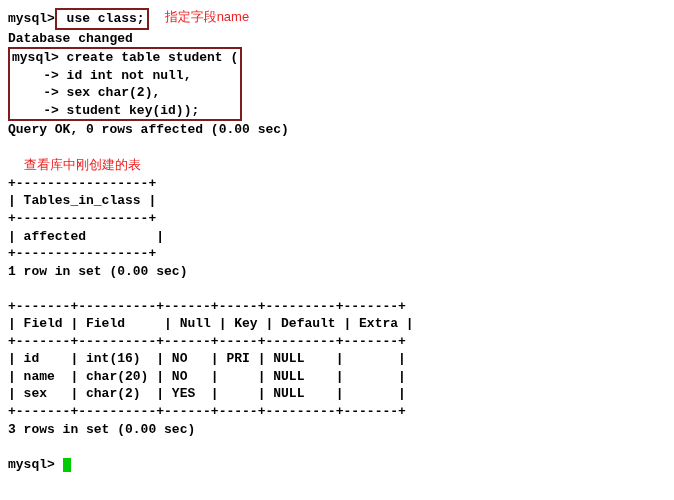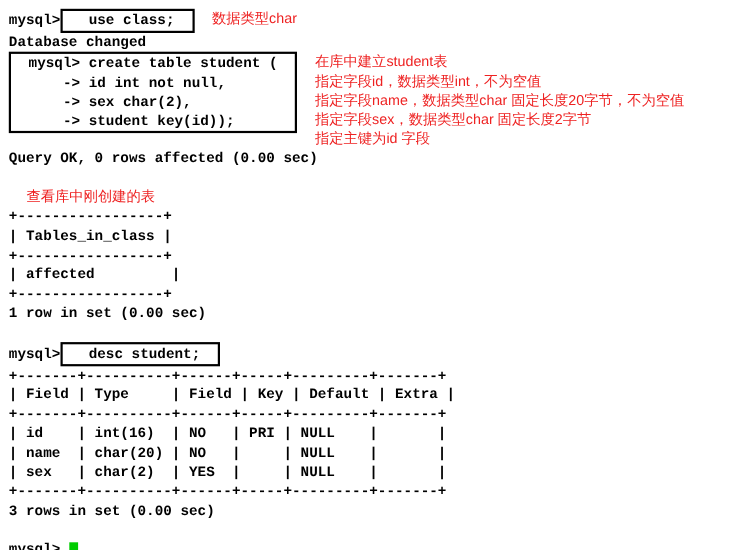--- a/index.html
+++ b/index.html
@@ -9,22 +9,22 @@
       margin: 0;
       padding: 8px;
       width: 674px;
       box-sizing: border-box;
       color: #000;
       position: relative;
       line-height: 1.35;
     }
     .line { white-space: pre; font-weight: bold; }
     .redbox {
-      border: 2px solid #000000;
-      padding: 0 16px;
+      border: 2px solid #7f1d1d;
+      padding: 0 2px;
       display: inline-block;
     }
     .annot {
       color: #e22;
       font-family: "SimSun", "Microsoft YaHei", sans-serif;
       font-size: 13px;
       white-space: pre;
     }
     .row { display: flex; align-items: flex-start; }
     .left { flex: 0 0 auto; }
@@ -38,62 +38,52 @@
       vertical-align: text-bottom;
     }
   </style>
 </head>
 <body>
 
 <div class="row">
   <div class="left">
     <span class="line">mysql&gt;</span><span class="redbox"><span class="line"> use class;</span></span>
   </div>
-  <div class="right"><span class="annot">数据类型char</span></div>
+  <div class="right"><span class="annot">指定字段name</span></div>
 </div>
 <div class="line">Database changed</div>
 
 <div class="row">
   <div class="left">
     <div class="redbox">
       <div><span class="line">mysql&gt;</span><span class="line"> create table student (</span></div>
       <div><span class="line">    -&gt;</span><span class="line"> id int not null,</span></div>
       <div><span class="line">    -&gt;</span><span class="line"> sex char(2),</span></div>
       <div><span class="line">    -&gt;</span><span class="line"> student key(id));</span></div>
     </div>
-  </div>
-  <div class="right annot-block">
-    <span class="annot">在库中建立student表</span>
-    <span class="annot">指定字段id，数据类型int，不为空值</span>
-    <span class="annot">指定字段name，数据类型char 固定长度20字节，不为空值</span>
-    <span class="annot">指定字段sex，数据类型char 固定长度2字节</span>
-    <span class="annot">指定主键为id 字段</span>
   </div>
 </div>
 <div class="line">Query OK, 0 rows affected (0.00 sec)</div>
 <div class="line">&nbsp;</div>
 
 <div class="row">
   <div class="right"><span class="annot">查看库中刚创建的表</span></div>
 </div>
 <div class="line">+-----------------+</div>
 <div class="line">| Tables_in_class |</div>
 <div class="line">+-----------------+</div>
 <div class="line">| affected         |</div>
 <div class="line">+-----------------+</div>
 <div class="line">1 row in set (0.00 sec)</div>
 <div class="line">&nbsp;</div>
 
 <div class="row">
-  <div class="left">
-    <span class="line">mysql&gt;</span><span class="redbox"><span class="line"> desc student;</span></span>
-  </div>
 </div>
 <div class="line">+-------+----------+------+-----+---------+-------+</div>
-<div class="line">| Field | Type     | Field | Key | Default | Extra |</div>
+<div class="line">| Field | Field     | Null | Key | Default | Extra |</div>
 <div class="line">+-------+----------+------+-----+---------+-------+</div>
 <div class="line">| id    | int(16)  | NO   | PRI | NULL    |       |</div>
 <div class="line">| name  | char(20) | NO   |     | NULL    |       |</div>
 <div class="line">| sex   | char(2)  | YES  |     | NULL    |       |</div>
 <div class="line">+-------+----------+------+-----+---------+-------+</div>
 <div class="line">3 rows in set (0.00 sec)</div>
 <div class="line">&nbsp;</div>
 
 <div>
   <span class="line">mysql&gt;</span><span class="line"> </span><span class="cursor"></span>

